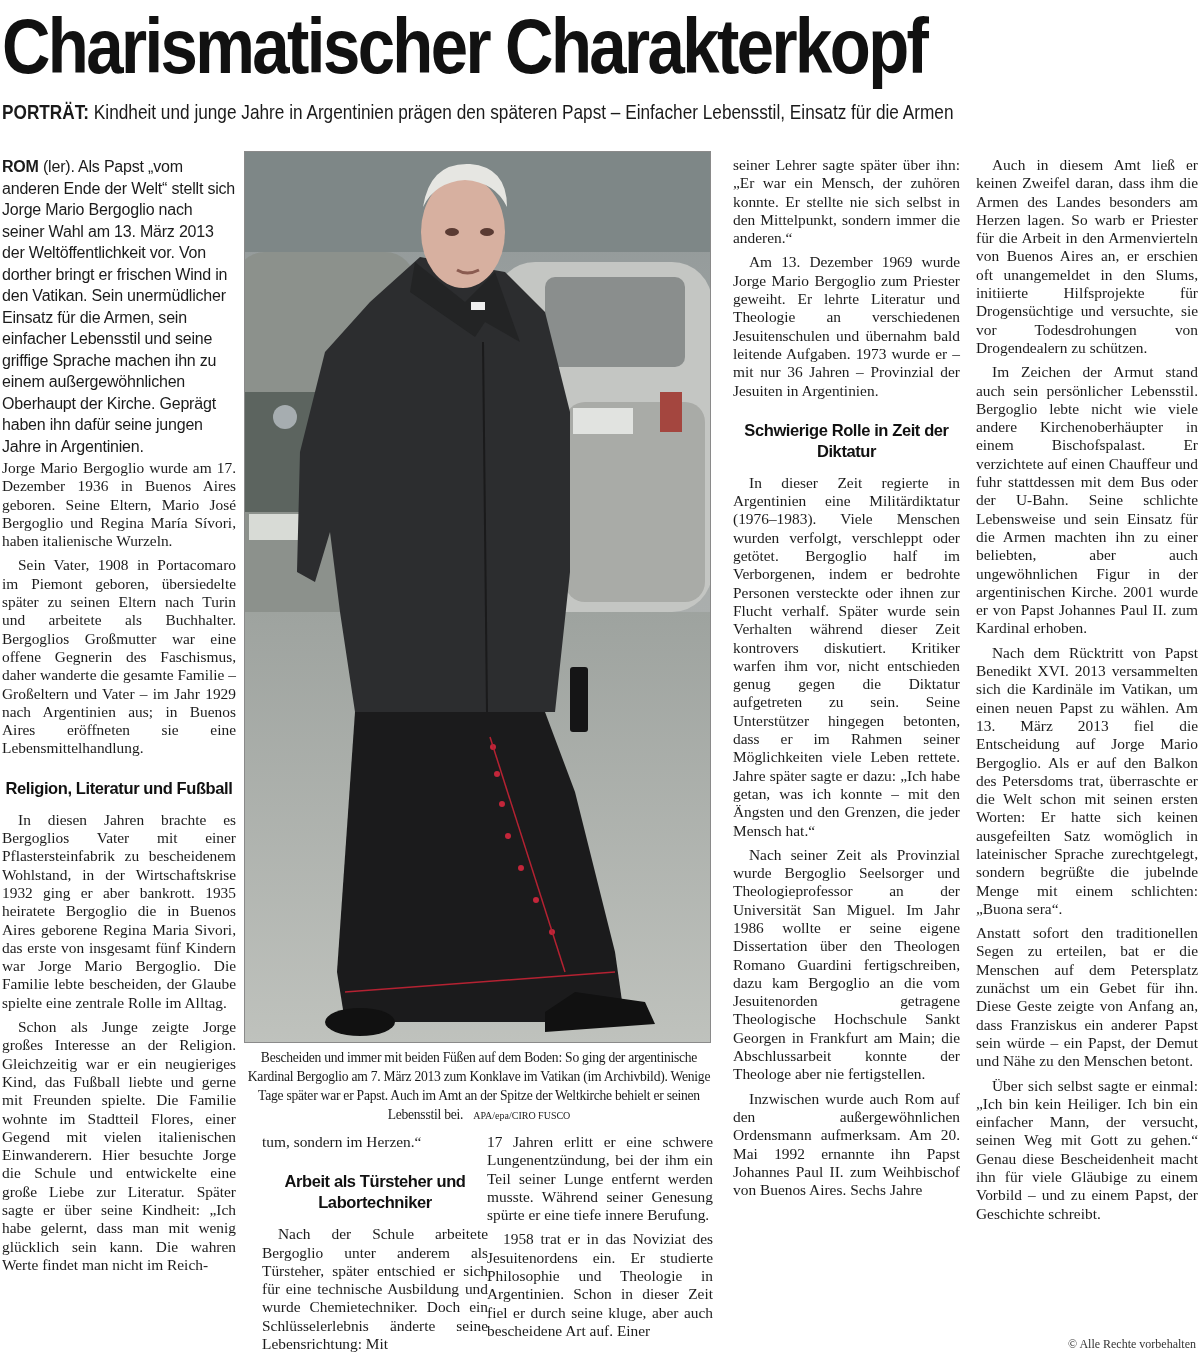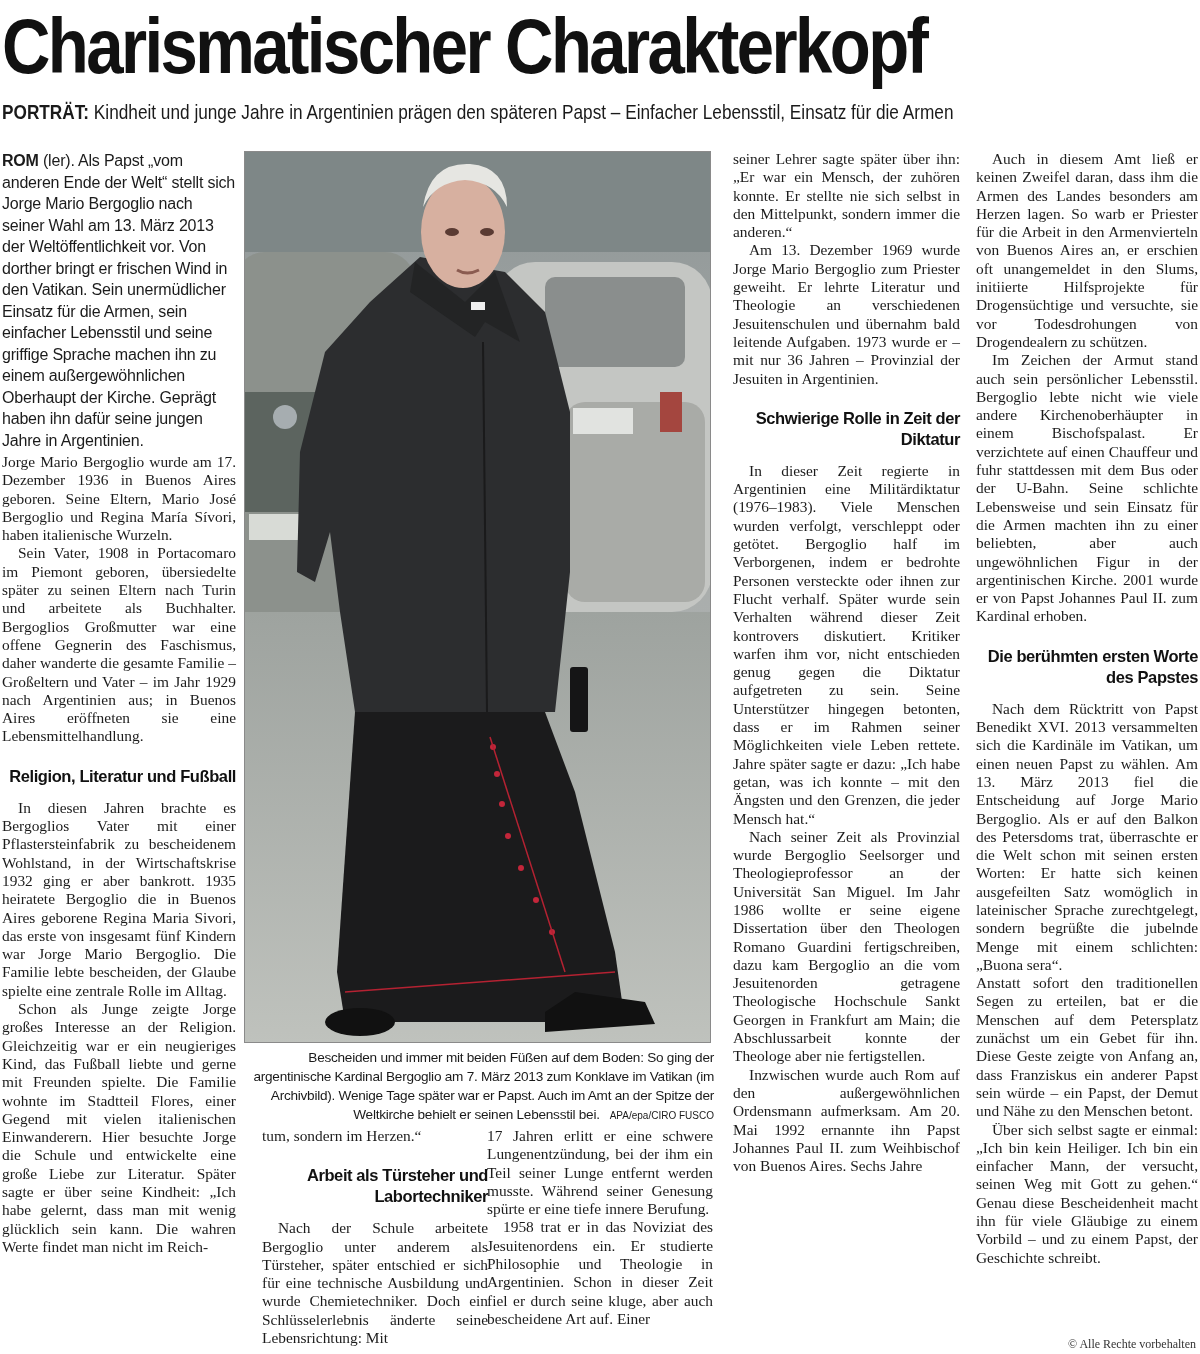--- a/index.html
+++ b/index.html
@@ -18,48 +18,48 @@
     font-family: "Liberation Sans", sans-serif; font-size: 21px; line-height: 28px;
     transform: scaleX(0.82); transform-origin: left top; white-space: nowrap; color: #1a1a1a;
   }
   .subline .kicker { font-weight: bold; }
 
   .col {
     position: absolute; top: 150px;
     font-family: "Liberation Serif", serif; font-size: 15.4px; line-height: 18.3px;
     text-align: justify; hyphens: manual; color: #1b1b1b;
   }
-  .col p { text-indent: 0; }
+  .col p { text-indent: 0; margin-top: 6px; }
   .col p.ind { text-indent: 16px; }
   .lead {
     font-family: "Liberation Sans", sans-serif; font-size: 16px; line-height: 21.5px;
     text-align: left; letter-spacing: -0.2px;
   }
   .lead .dateline { font-weight: bold; }
   .subhead {
     font-family: "Liberation Sans", sans-serif; font-weight: bold; font-size: 16.5px;
-    line-height: 21px; letter-spacing: -0.4px; margin: 20px 0 12px 0; text-align: right;
+    line-height: 21px; letter-spacing: -0.4px; margin: 20px 0 12px 0; text-align: center;
     color: #111;
   }
 
   #c1 { left: 2px; width: 234px; }
   #c3b { left: 262px; top: 1127px; width: 226px; }
   #c4b { left: 487px; top: 1127px; width: 226px; }
   #c5 { left: 733px; width: 227px; }
   #c6 { left: 976px; width: 222px; }
 
   .photo {
     position: absolute; left: 244px; top: 151px; width: 467px; height: 892px;
     overflow: hidden; border: 1px solid #8a8a8a; background: #9ea3a3;
   }
   .photo svg { display: block; }
   .caption {
     position: absolute; left: 244px; top: 1048px; width: 470px;
-    font-family: Liberation Sans, sans-serif; font-size: 13.6px; line-height: 19px;
-    letter-spacing: -0.25px; color: #1a1a1a; text-align: right;
+    font-family: Liberation Serif, serif; font-size: 13.6px; line-height: 19px;
+    letter-spacing: -0.25px; color: #1a1a1a; text-align: center;
   }
   .credit { font-size: 10px; letter-spacing: 0; margin-left: 10px; }
   .copyright {
     position: absolute; right: 4px; top: 1337px;
     font-family: "Liberation Serif", serif; font-size: 12px; color: #333;
   }
 </style>
 </head>
 <body>
 
@@ -157,19 +157,18 @@
   <p class="ind">Am 13. Dezember 1969 wurde Jorge Mario Bergoglio zum Priester geweiht. Er lehrte Literatur und Theologie an verschiedenen Jesuitenschulen und übernahm bald leitende Aufgaben. 1973 wurde er – mit nur 36 Jahren – Provinzial der Jesuiten in Argentinien.</p>
   <h2 class="subhead">Schwierige Rolle in Zeit der Diktatur</h2>
   <p class="ind">In dieser Zeit regierte in Argentinien eine Militärdiktatur (1976–1983). Viele Menschen wurden verfolgt, verschleppt oder getötet. Bergoglio half im Verborgenen, indem er bedrohte Personen versteckte oder ihnen zur Flucht verhalf. Später wurde sein Verhalten während dieser Zeit kontrovers diskutiert. Kritiker warfen ihm vor, nicht entschieden genug gegen die Diktatur aufgetreten zu sein. Seine Unterstützer hingegen betonten, dass er im Rahmen seiner Möglichkeiten viele Leben rettete. Jahre später sagte er dazu: „Ich habe getan, was ich konnte – mit den Ängsten und den Grenzen, die jeder Mensch hat.“</p>
   <p class="ind">Nach seiner Zeit als Provinzial wurde Bergoglio Seelsorger und Theologieprofessor an der Universität San Miguel. Im Jahr 1986 wollte er seine eigene Dissertation über den Theologen Romano Guardini fertigschreiben, dazu kam Bergoglio an die vom Jesuitenorden getragene Theologische Hochschule Sankt Georgen in Frankfurt am Main; die Abschlussarbeit konnte der Theologe aber nie fertigstellen.</p>
   <p class="ind">Inzwischen wurde auch Rom auf den außergewöhnlichen Ordensmann aufmerksam. Am 20. Mai 1992 ernannte ihn Papst Johannes Paul II. zum Weihbischof von Buenos Aires. Sechs Jahre</p>
 </div>
 
 <div class="col" id="c6">
   <p class="ind">Auch in diesem Amt ließ er keinen Zweifel daran, dass ihm die Armen des Landes besonders am Herzen lagen. So warb er Priester für die Arbeit in den Armenvierteln von Buenos Aires an, er erschien oft unangemeldet in den Slums, initiierte Hilfsprojekte für Drogensüchtige und versuchte, sie vor Todesdrohungen von Drogendealern zu schützen.</p>
   <p class="ind">Im Zeichen der Armut stand auch sein persönlicher Lebensstil. Bergoglio lebte nicht wie viele andere Kirchenoberhäupter in einem Bischofspalast. Er verzichtete auf einen Chauffeur und fuhr stattdessen mit dem Bus oder der U-Bahn. Seine schlichte Lebensweise und sein Einsatz für die Armen machten ihn zu einer beliebten, aber auch ungewöhnlichen Figur in der argentinischen Kirche. 2001 wurde er von Papst Johannes Paul II. zum Kardinal erhoben.</p>
-  <h2 class="subhead">Die berühmten ersten Worte des Papstes</h2>
   <p class="ind">Nach dem Rücktritt von Papst Benedikt XVI. 2013 versammelten sich die Kardinäle im Vatikan, um einen neuen Papst zu wählen. Am 13. März 2013 fiel die Entscheidung auf Jorge Mario Bergoglio. Als er auf den Balkon des Petersdoms trat, überraschte er die Welt schon mit seinen ersten Worten: Er hatte sich keinen ausgefeilten Satz womöglich in lateinischer Sprache zurechtgelegt, sondern begrüßte die jubelnde Menge mit einem schlichten: „Buona sera“.</p>
   <p>Anstatt sofort den traditionellen Segen zu erteilen, bat er die Menschen auf dem Petersplatz zunächst um ein Gebet für ihn. Diese Geste zeigte von Anfang an, dass Franziskus ein anderer Papst sein würde – ein Papst, der Demut und Nähe zu den Menschen betont.</p>
   <p class="ind">Über sich selbst sagte er einmal: „Ich bin kein Heiliger. Ich bin ein einfacher Mann, der versucht, seinen Weg mit Gott zu gehen.“ Genau diese Bescheidenheit macht ihn für viele Gläubige zu einem Vorbild – und zu einem Papst, der Geschichte schreibt.</p>
 </div>
 
 <div class="copyright">© Alle Rechte vorbehalten</div>
 
 </body></html>

